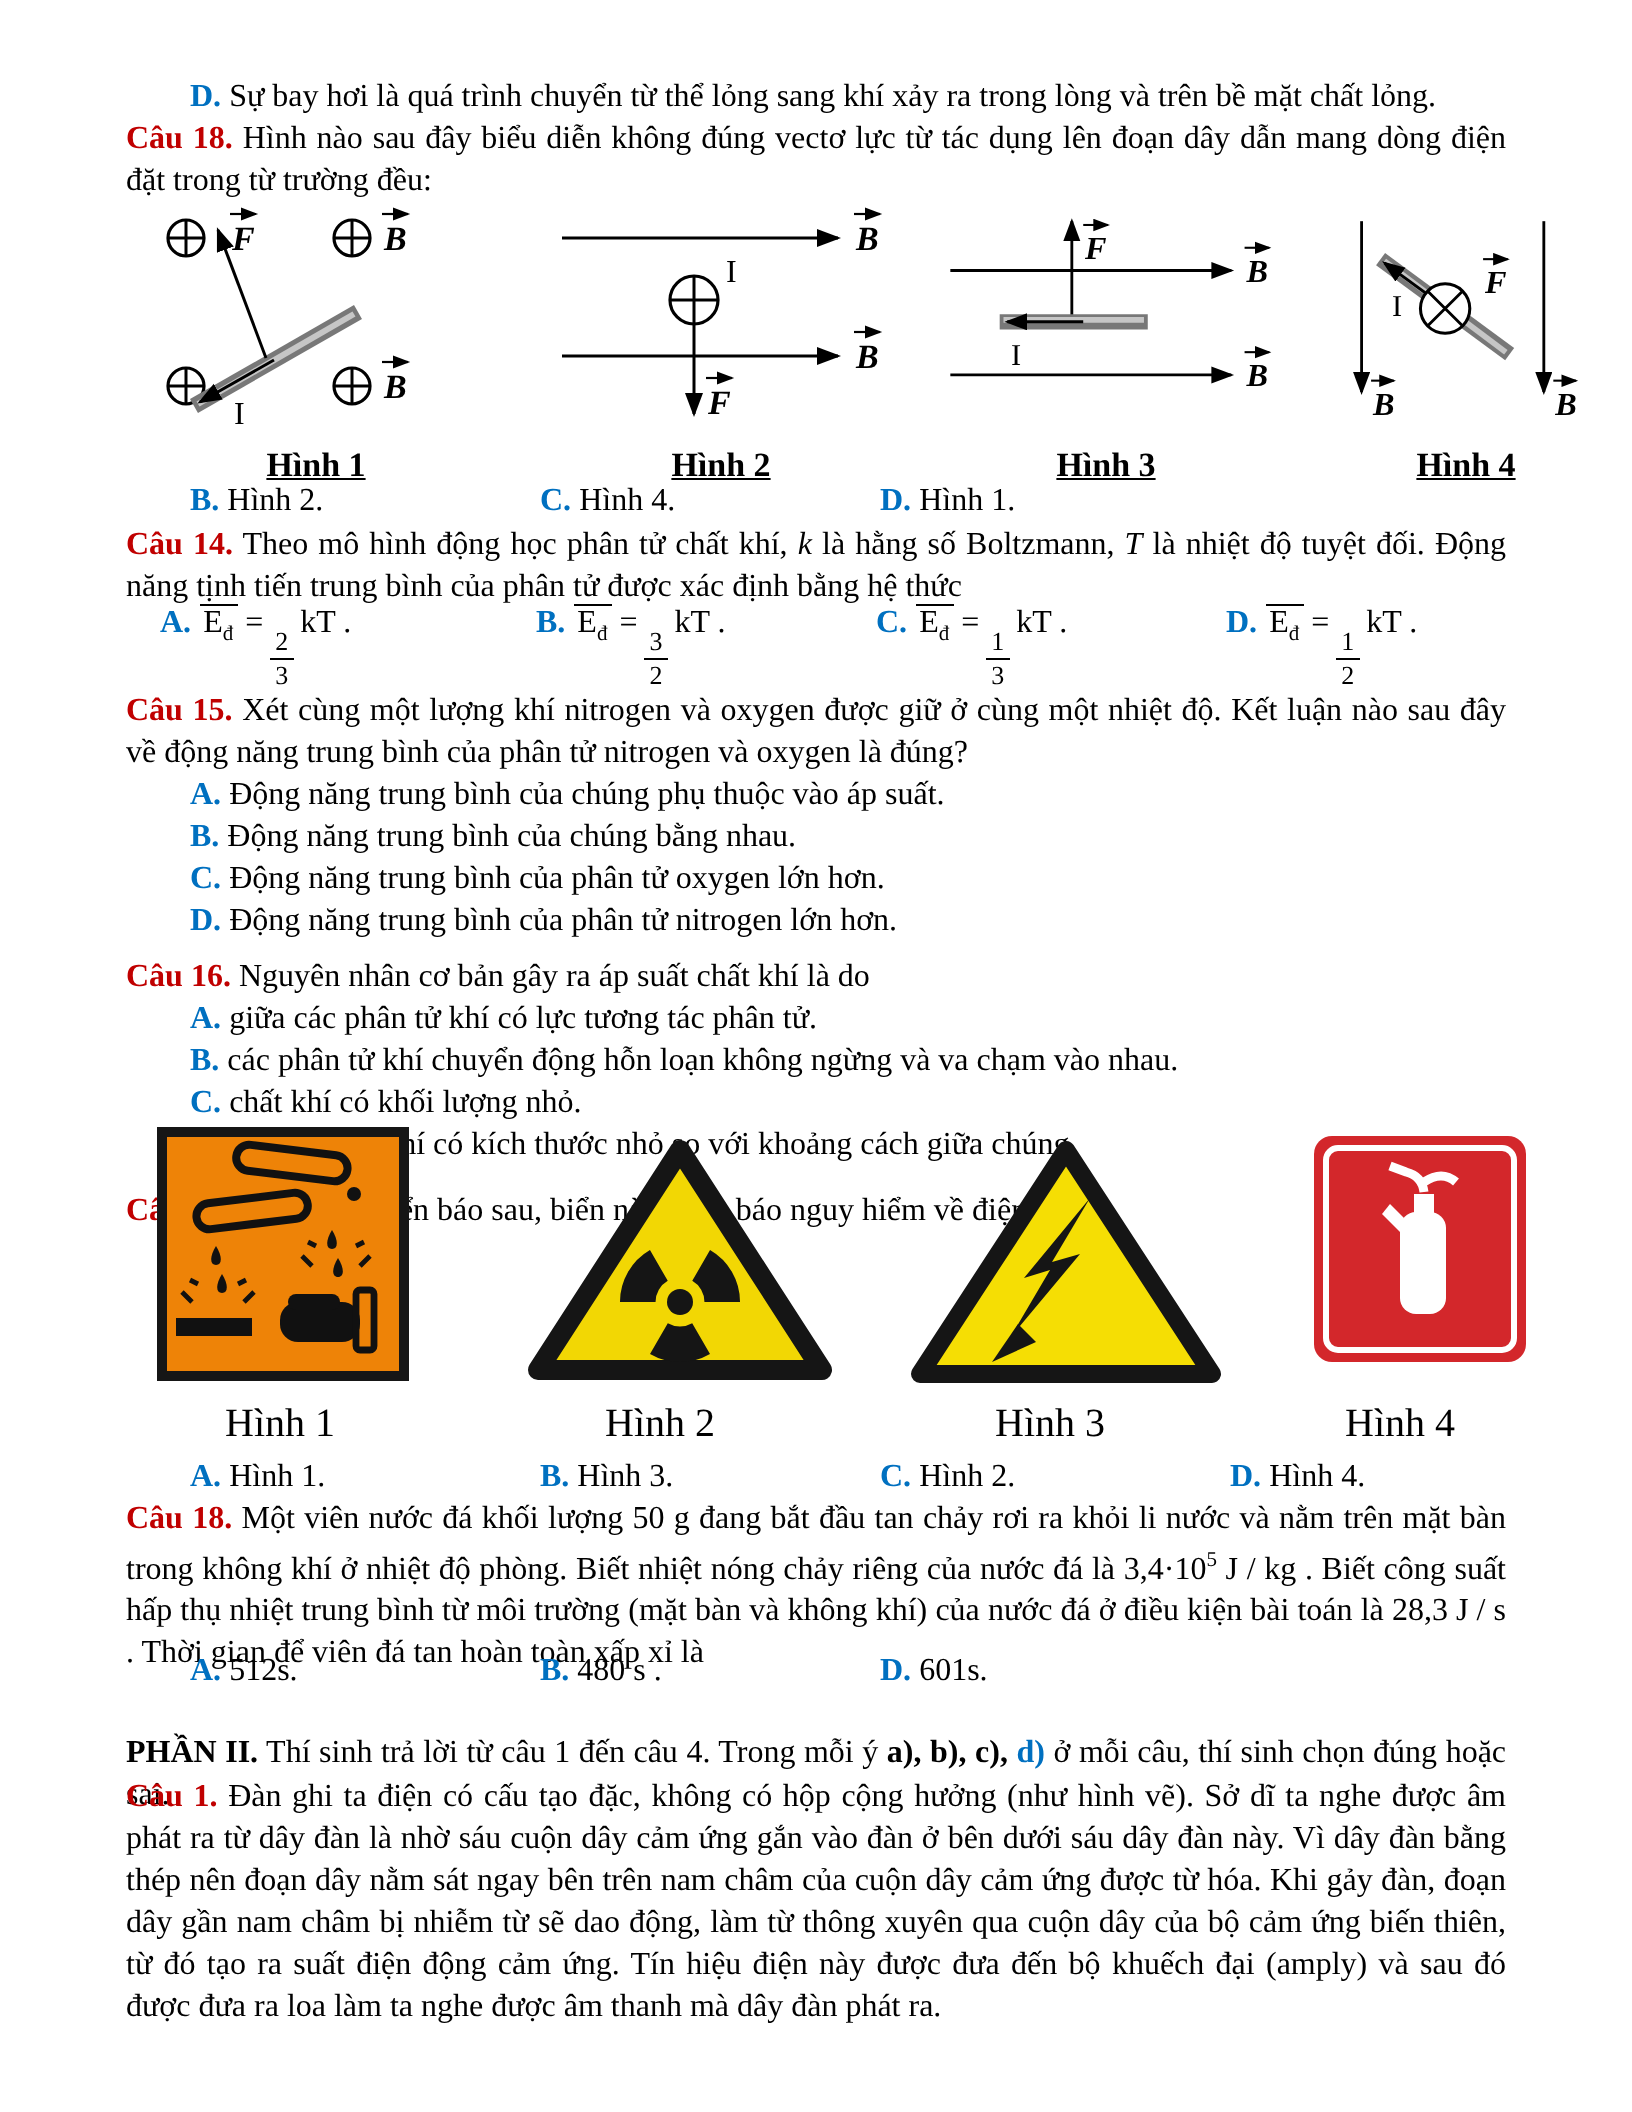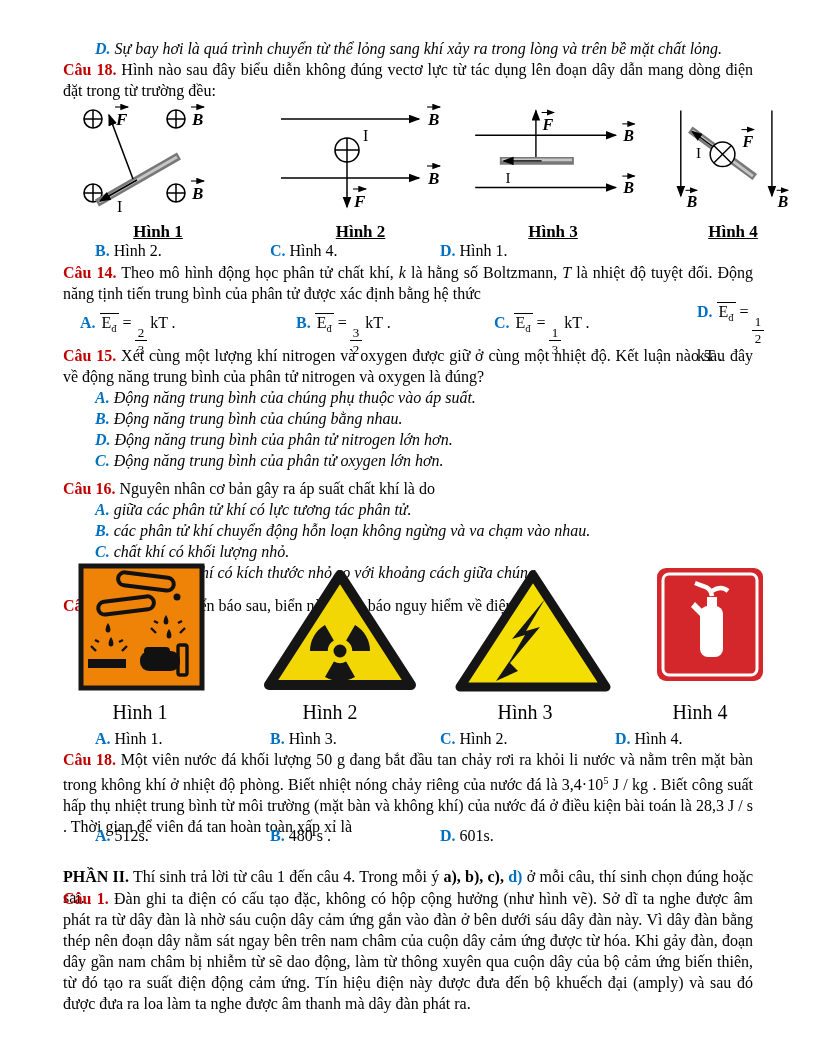--- a/index.html
+++ b/index.html
@@ -4,21 +4,21 @@
 <style>
   html,body{margin:0;padding:0;background:#fff;}
   .page{position:relative;width:816px;height:1056px;background:#ffffff;overflow:hidden;
         font-family:"Liberation Serif",serif;font-size:16px;line-height:21px;color:#000;}
   .blk{position:absolute;left:63px;width:690px;}
   .just{text-align:justify;}
   .qlabel{color:#c00000;font-weight:bold;}
   .plabel{font-weight:bold;}
   .olet{color:#0070c0;font-weight:bold;}
   .dblue{color:#0070c0;font-weight:bold;}
-  .optline{padding-left:32px;font-style:italic;}
+  .optline{padding-left:32px;}
   .optrow{display:grid;grid-template-columns:175px 170px 175px 1fr;padding-left:32px;}
   .formrow{display:grid;grid-template-columns:188px 170px 175px 1fr;padding-left:17px;align-items:center;}
   .figrow,.signrow,.caprow{position:absolute;left:63px;width:690px;}
   .figcol{position:absolute;text-align:center;}
   .figcap{font-weight:bold;text-decoration:underline;font-size:17px;margin-top:1px;}
   .signcap{position:absolute;text-align:center;font-size:20px;line-height:26px;width:130px;}
   sub{font-size:10.5px;}
   sup{font-size:10.5px;}
   .ol{display:inline-block;border-top:1.3px solid #000;line-height:1.05;padding:1px 2px 0 2px;}
   .frac{display:inline-flex;flex-direction:column;align-items:center;vertical-align:-9px;
@@ -187,21 +187,21 @@
   <div class="blk optrow" style="top:240px;left:63px;">
     <span><span class="olet">B.</span><span> Hình 2.</span></span>
     <span><span class="olet">C.</span><span> Hình 4.</span></span>
     <span><span class="olet">D.</span><span> Hình 1.</span></span>
   </div>
 
   <div class="blk just" style="top:262px;">
     <span class="qlabel">Câu 14.</span><span> Theo mô hình động học phân tử chất khí, </span><i>k</i><span> là hằng số Boltzmann, </span><i>T</i><span> là nhiệt độ tuyệt đối. Động năng tịnh tiến trung bình của phân tử được xác định bằng hệ thức</span>
   </div>
 
-  <div class="blk formrow" style="top:301px;height:42px;gap:28px;">
+  <div class="blk formrow" style="top:301px;height:42px;">
     <span>
       <span class="olet">A.</span>
       <span class="ol"><span>E</span><sub>đ</sub></span>
       <span>=</span><span class="frac">
           <span class="num">2</span>
           <span class="den">3</span>
         </span><span>kT</span> <span>.</span>
     </span>
     <span>
       <span class="olet">B.</span>
@@ -228,22 +228,22 @@
         </span><span>kT</span> <span>.</span>
     </span>
   </div>
 
   <div class="blk" style="top:345px;">
     <div class="just">
       <span class="qlabel">Câu 15.</span><span> Xét cùng một lượng khí nitrogen và oxygen được giữ ở cùng một nhiệt độ. Kết luận nào sau đây về động năng trung bình của phân tử nitrogen và oxygen là đúng?</span>
     </div>
     <div class="optline"><span class="olet">A.</span><span> Động năng trung bình của chúng phụ thuộc vào áp suất.</span></div>
     <div class="optline"><span class="olet">B.</span><span> Động năng trung bình của chúng bằng nhau.</span></div>
+    <div class="optline"><span class="olet">C.</span><span> Động năng trung bình của phân tử oxygen lớn hơn.</span></div>
     <div class="optline"><span class="olet">D.</span><span> Động năng trung bình của phân tử nitrogen lớn hơn.</span></div>
-    <div class="optline"><span class="olet">C.</span><span> Động năng trung bình của phân tử oxygen lớn hơn.</span></div>
   </div>
 
   <div class="blk" style="top:478px;">
     <div>
       <span class="qlabel">Câu 16.</span><span> Nguyên nhân cơ bản gây ra áp suất chất khí là do</span>
     </div>
     <div class="optline"><span class="olet">A.</span><span> giữa các phân tử khí có lực tương tác phân tử.</span></div>
     <div class="optline"><span class="olet">B.</span><span> các phân tử khí chuyển động hỗn loạn không ngừng và va chạm vào nhau.</span></div>
     <div class="optline"><span class="olet">C.</span><span> chất khí có khối lượng nhỏ.</span></div>
     <div class="optline"><span class="olet">D.</span><span> các phân tử khí có kích thước nhỏ so với khoảng cách giữa chúng.</span></div>

